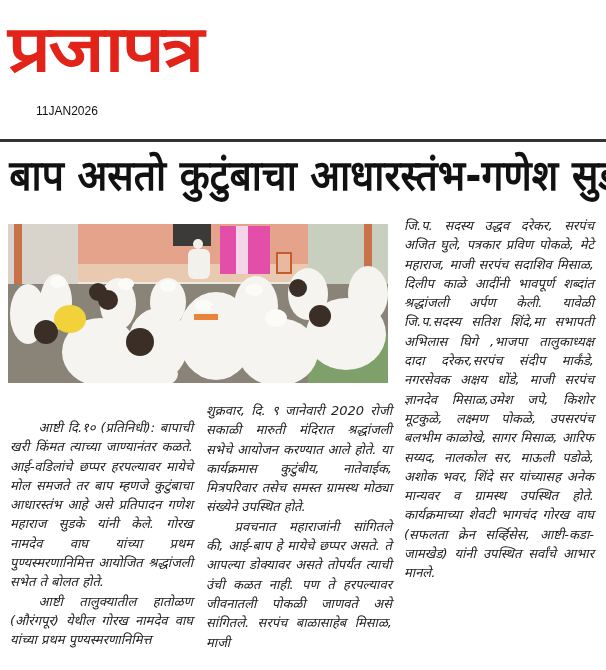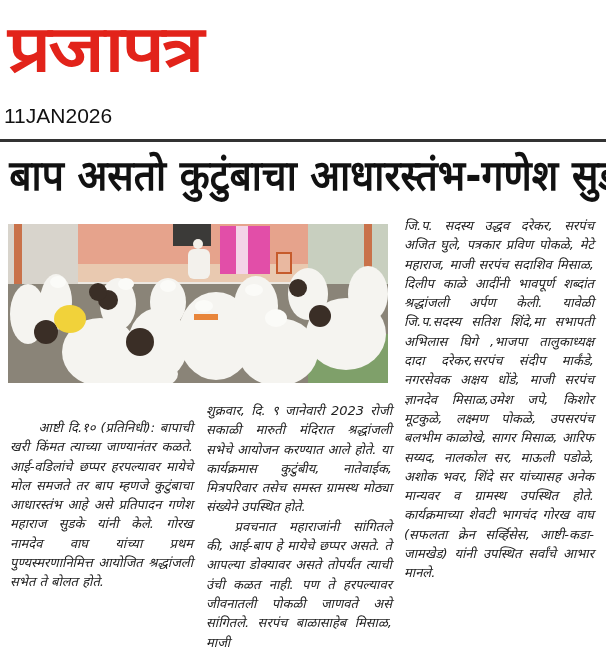--- a/index.html
+++ b/index.html
@@ -2,22 +2,22 @@
 <html><head>
 <meta charset="utf-8">
 <style>
   html, body { margin:0; padding:0; background:#ffffff; }
   body { width:606px; height:670px; position:relative; overflow:hidden;
          font-family:"DejaVu Sans", sans-serif; color:#1a1a1a; }
   .masthead { position:absolute; left:8px; top:14px; width:292px; height:70px;
               color:#e2231a; font-family:"DejaVu Sans", sans-serif; font-weight:bold;
               font-size:64px; line-height:70px; letter-spacing:-2px; white-space:nowrap;
               transform:scaleX(1.18); transform-origin:left center; }
-  .dateline { position:absolute; left:4px; top:104px; font-family:"Liberation Sans", sans-serif;
-              font-size:21px; color:#111; }
+  .dateline { position:absolute; left:36px; top:104px; font-family:"Liberation Sans", sans-serif;
+              font-size:12px; color:#111; }
   .rule { position:absolute; left:0; top:139px; width:606px; height:3px; background:#333; }
   .headline { position:absolute; left:0; top:144px; width:606px; height:64px;
               font-family:"DejaVu Sans", sans-serif; font-weight:bold; font-size:42px;
               line-height:64px; color:#111; white-space:nowrap; text-align:left;
               transform:scaleX(0.93); transform-origin:left center; padding-left:10px; }
   .photo { position:absolute; left:8px; top:224px; width:380px; height:159px; overflow:hidden;
            background:#e9e6e1; }
   .col { position:absolute; font-family:"DejaVu Sans", sans-serif; font-size:13px;
          line-height:19.3px; text-align:justify; color:#222; }
   .col p { margin:0;font-style:italic; }
@@ -96,22 +96,23 @@
     </g>
 
     <ellipse cx="62" cy="95" rx="16" ry="14" fill="#f1d23a"></ellipse>
 
     <rect x="186" y="90" width="24" height="6" fill="#e8853a"></rect>
   </svg>
 </div>
 
 <div class="col col1">
   <p class="indent">आष्टी दि.१० (प्रतिनिधी): बापाची खरी किंमत त्याच्या जाण्यानंतर कळते. आई-वडिलांचे छप्पर हरपल्यावर मायेचे मोल समजते तर बाप म्हणजे कुटुंबाचा आधारस्तंभ आहे असे प्रतिपादन गणेश महाराज सुडके यांनी केले. गोरख नामदेव वाघ यांच्या प्रथम पुण्यस्मरणानिमित्त आयोजित श्रद्धांजली सभेत ते बोलत होते.</p>
+  <p class="indent">आष्टी तालुक्यातील हातोळण (औरंगपूर) येथील गोरख नामदेव वाघ यांच्या प्रथम पुण्यस्मरणानिमित्त</p>
 </div>
 
 <div class="col col2">
-  <p>शुक्रवार, दि. ९ जानेवारी 2023 रोजी सकाळी मारुती मंदिरात श्रद्धांजली सभेचे आयोजन करण्यात आले होते. या कार्यक्रमास कुटुंबीय, नातेवाईक, मित्रपरिवार तसेच समस्त ग्रामस्थ मोठ्या संख्येने उपस्थित होते.</p>
+  <p>शुक्रवार, दि. ९ जानेवारी 2020 रोजी सकाळी मारुती मंदिरात श्रद्धांजली सभेचे आयोजन करण्यात आले होते. या कार्यक्रमास कुटुंबीय, नातेवाईक, मित्रपरिवार तसेच समस्त ग्रामस्थ मोठ्या संख्येने उपस्थित होते.</p>
   <p class="indent">प्रवचनात महाराजांनी सांगितले की, आई-बाप हे मायेचे छप्पर असते. ते आपल्या डोक्यावर असते तोपर्यंत त्याची उंची कळत नाही. पण ते हरपल्यावर जीवनातली पोकळी जाणवते असे सांगितले. सरपंच बाळासाहेब मिसाळ, माजी</p>
 </div>
 
 <div class="col col3">
   <p>जि.प. सदस्य उद्धव दरेकर, सरपंच अजित घुले, पत्रकार प्रविण पोकळे, मेटे महाराज, माजी सरपंच सदाशिव मिसाळ, दिलीप काळे आदींनी भावपूर्ण शब्दांत श्रद्धांजली अर्पण केली. यावेळी जि.प.सदस्य सतिश शिंदे,मा सभापती अभिलास घिगे ,भाजपा तालुकाध्यक्ष दादा दरेकर,सरपंच संदीप मार्कंडे, नगरसेवक अक्षय धोंडे, माजी सरपंच ज्ञानदेव मिसाळ,उमेश जपे, किशोर मूटकुळे, लक्ष्मण पोकळे, उपसरपंच बलभीम काळोखे, सागर मिसाळ, आरिफ सय्यद, नालकोल सर, माऊली पडोळे, अशोक भवर, शिंदे सर यांच्यासह अनेक मान्यवर व ग्रामस्थ उपस्थित होते. कार्यक्रमाच्या शेवटी भागचंद गोरख वाघ (सफलता क्रेन सर्व्हिसेस, आष्टी-कडा-जामखेड) यांनी उपस्थित सर्वांचे आभार मानले.</p>
 </div>
 
 </body></html>

